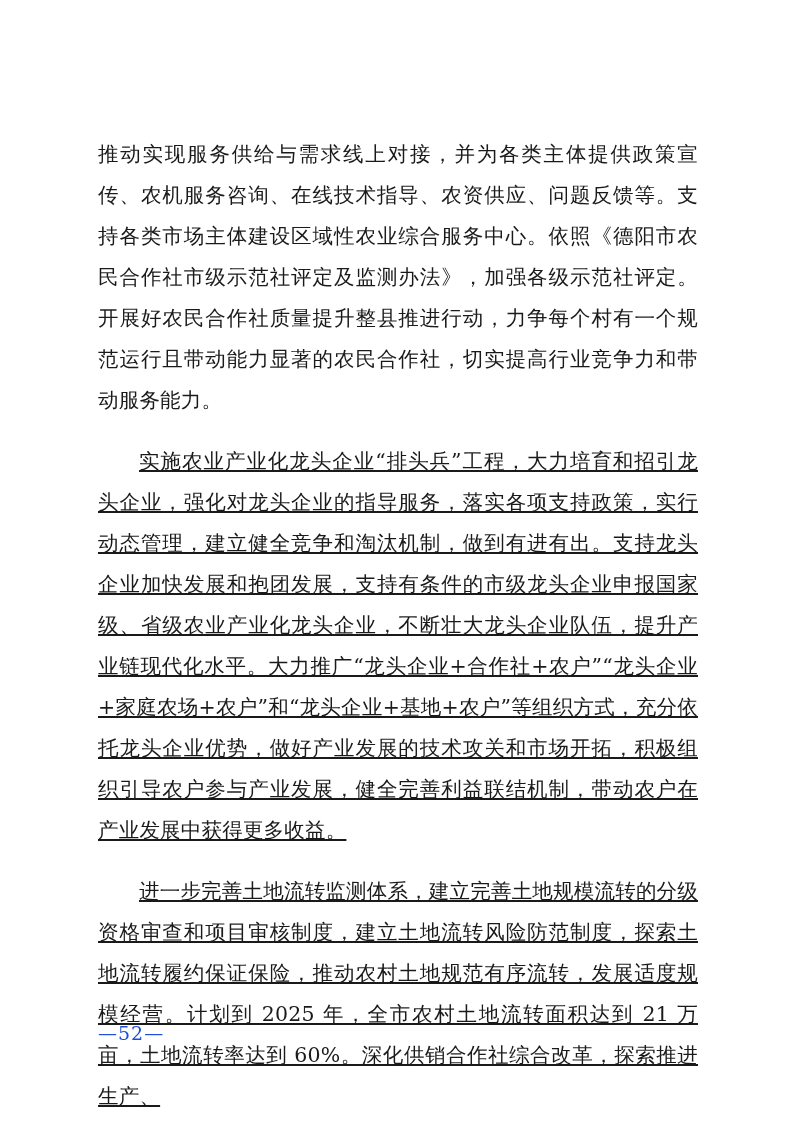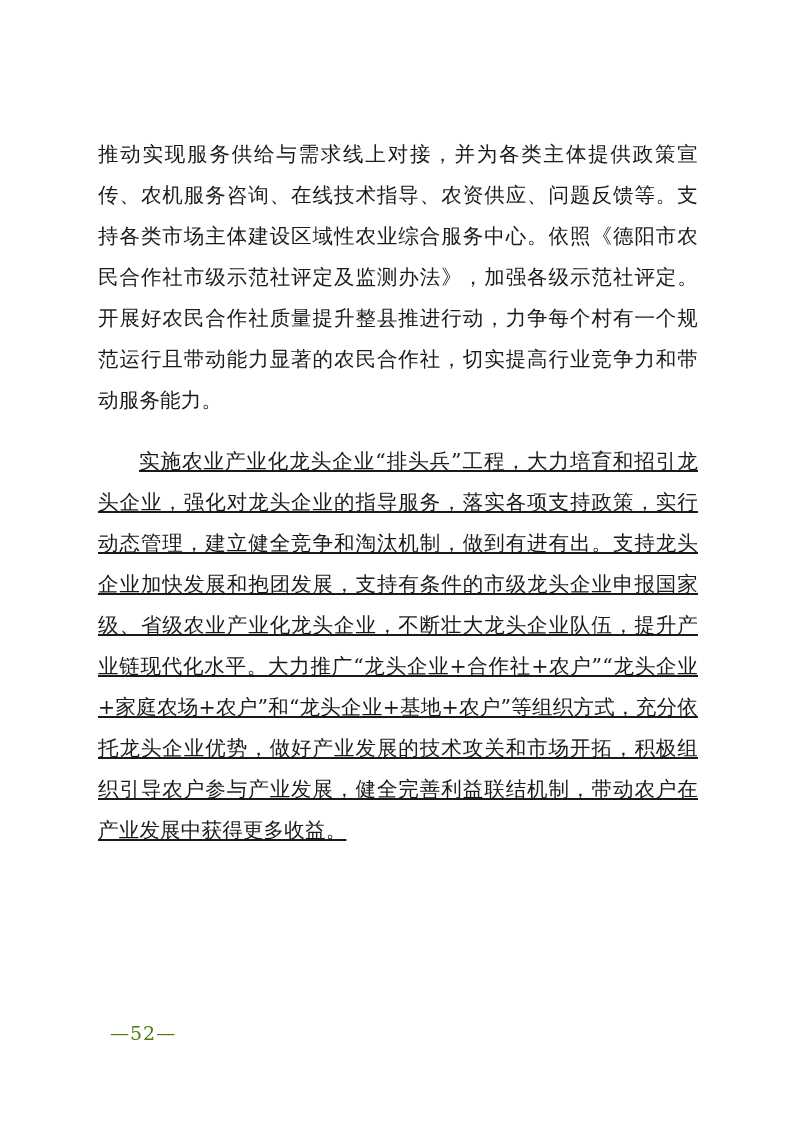--- a/index.html
+++ b/index.html
@@ -37,41 +37,42 @@
   }
   .para.indent {
     text-indent: 2em;
     text-decoration: underline;
   }
   .spacer {
     height: 14px;
   }
   .page-number {
     position: absolute;
-    left: 110px;
+    left: 98px;
     top: 1022px;
     font-family: "DejaVu Serif", "Liberation Serif", serif;
     font-size: 19px;
-    color: #4d7c0f;
+    color: #1d4ed8;
     letter-spacing: 1px;
   }
 </style>
 </head>
 <body>
 
 <div class="page">
 
   <div class="content">
 
     <p class="para">推动实现服务供给与需求线上对接，并为各类主体提供政策宣传、农机服务咨询、在线技术指导、农资供应、问题反馈等。支持各类市场主体建设区域性农业综合服务中心。依照《德阳市农民合作社市级示范社评定及监测办法》，加强各级示范社评定。开展好农民合作社质量提升整县推进行动，力争每个村有一个规范运行且带动能力显著的农民合作社，切实提高行业竞争力和带动服务能力。</p>
 
     <div class="spacer"></div>
 
     <p class="para indent">实施农业产业化龙头企业“排头兵”工程，大力培育和招引龙头企业，强化对龙头企业的指导服务，落实各项支持政策，实行动态管理，建立健全竞争和淘汰机制，做到有进有出。支持龙头企业加快发展和抱团发展，支持有条件的市级龙头企业申报国家级、省级农业产业化龙头企业，不断壮大龙头企业队伍，提升产业链现代化水平。大力推广“龙头企业+合作社+农户”“龙头企业+家庭农场+农户”和“龙头企业+基地+农户”等组织方式，充分依托龙头企业优势，做好产业发展的技术攻关和市场开拓，积极组织引导农户参与产业发展，健全完善利益联结机制，带动农户在产业发展中获得更多收益。</p>
 
     <div class="spacer"></div>
 
+    <p class="para indent">进一步完善土地流转监测体系，建立完善土地规模流转的分级资格审查和项目审核制度，建立土地流转风险防范制度，探索土地流转履约保证保险，推动农村土地规范有序流转，发展适度规模经营。计划到 2025 年，全市农村土地流转面积达到 21 万亩，土地流转率达到 60%。深化供销合作社综合改革，探索推进生产、</p>
 
   </div>
 
   <div class="page-number">—52—</div>
 
 </div>
 
 </body></html>

